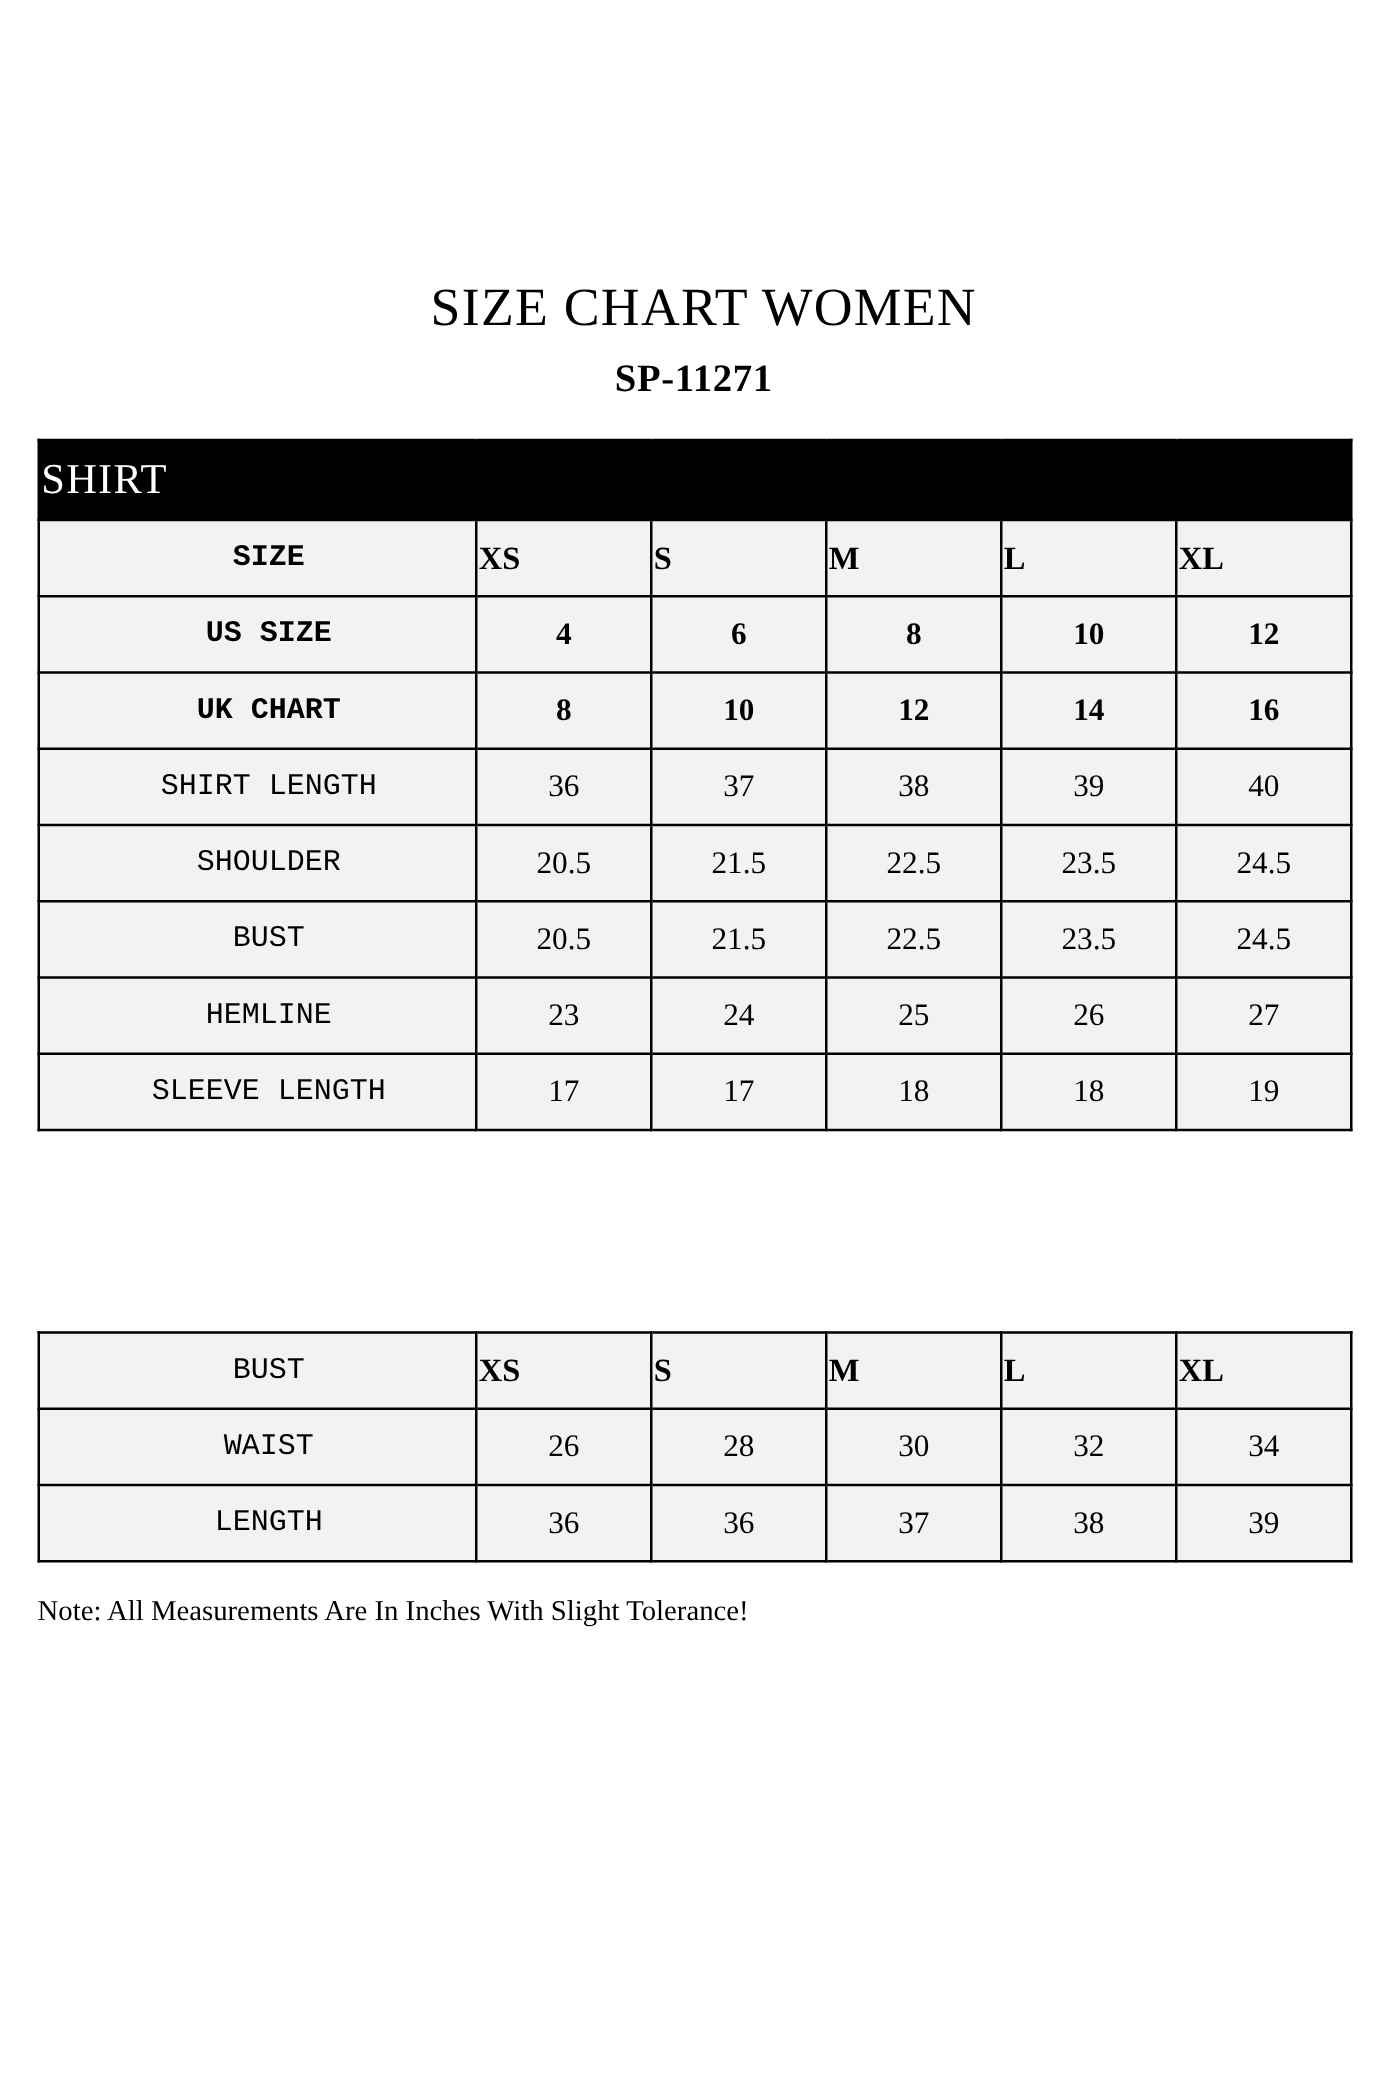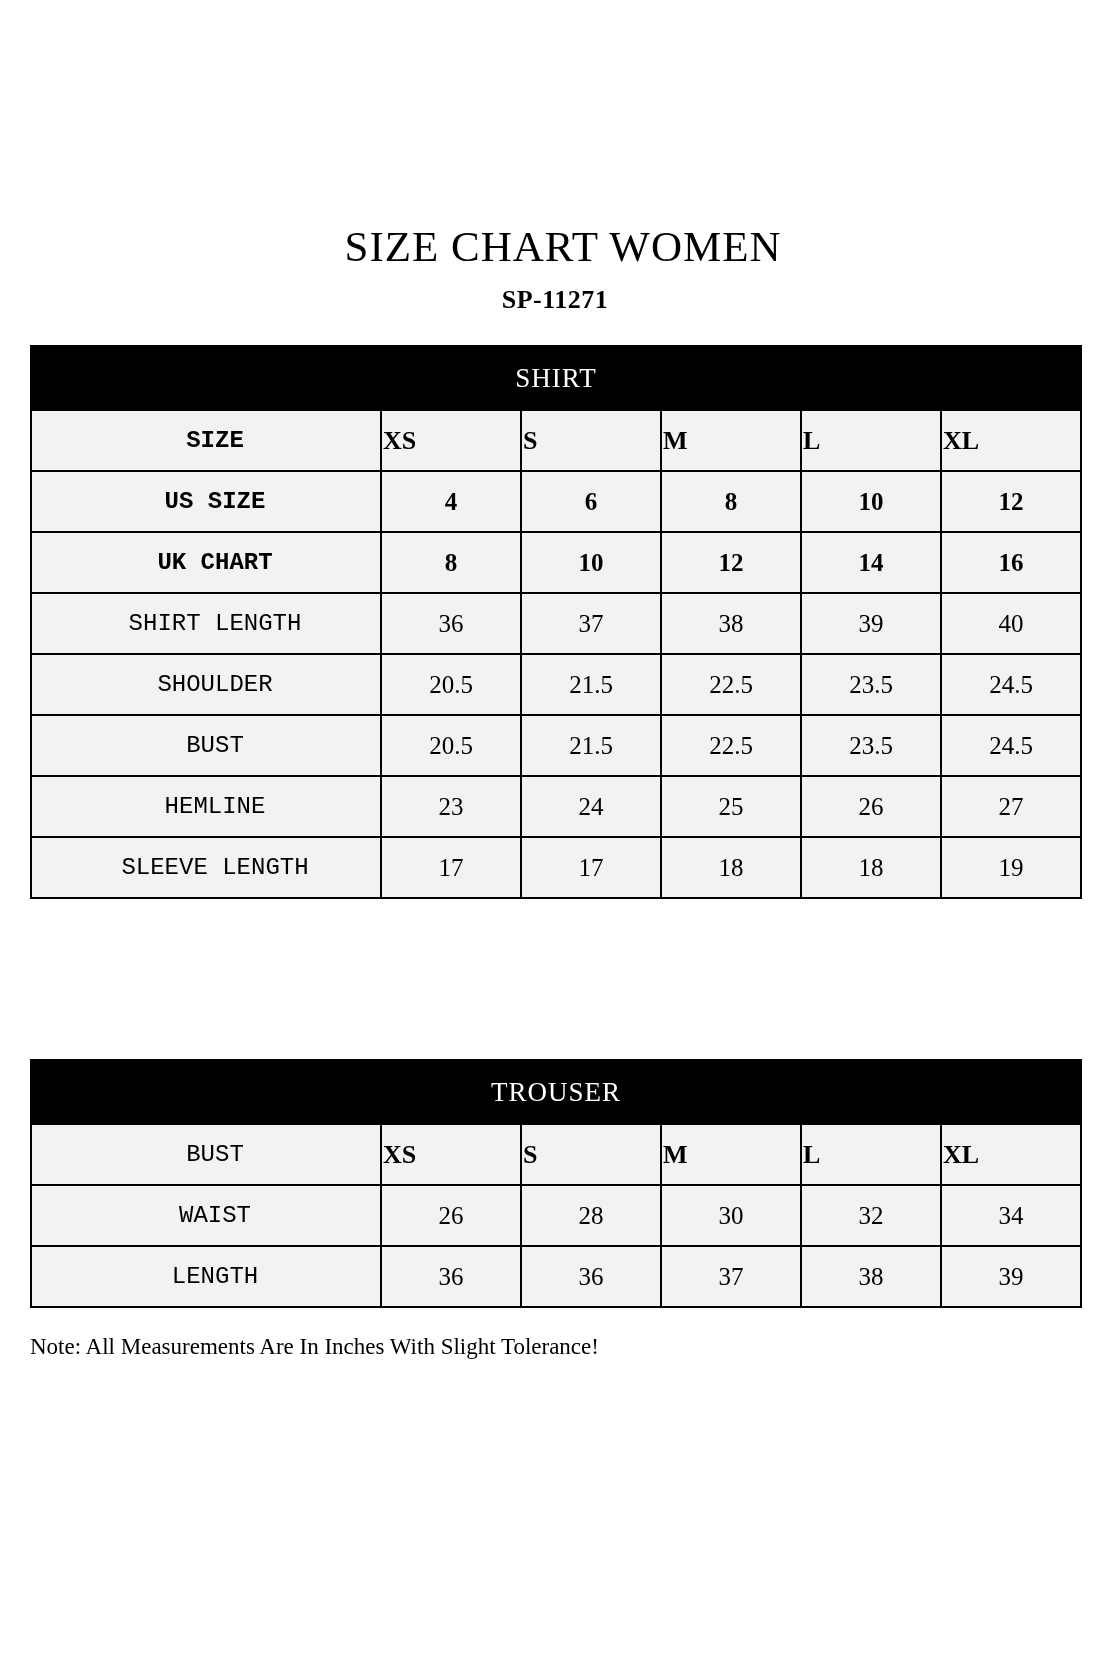--- a/index.html
+++ b/index.html
@@ -31,21 +31,21 @@
     margin-left: 16px;
   }
   .subtitle {
     text-align: center;
     font-size: 25px;
     margin-top: 32px;
     font-weight: 400;
   }
   .article-number {
     text-align: center;
-    font-size: 26px;
+    font-size: 31px;
     font-weight: bold;
     margin-top: 14px;
     letter-spacing: 0.5px;
   }
   .table-wrap {
     width: 1050px;
     margin: 0 auto;
   }
   table {
     border-collapse: collapse;
@@ -61,22 +61,21 @@
   th, td {
     border: 2px solid #000000;
     background: #f2f2f0;
     height: 57px;
     font-size: 24px;
     font-family: "Liberation Serif", serif;
   }
   .banner {
     background: #000000 !important;
     color: #ffffff;
-    text-align: center;
-    font-size: 27px;
+    font-size: 34px;
     height: 60px;
     letter-spacing: 1px;
     border: 2px solid #000000;
     font-weight: 400;
   }
   td.rowlabel {
     text-align: center;
     padding-left: 19px;
     font-size: 24px;
     font-family: Liberation Mono, monospace;
@@ -203,23 +202,20 @@
       <colgroup>
         <col class="label-col">
         <col class="size-col">
         <col class="size-col">
         <col class="size-col">
         <col class="size-col">
         <col class="size-col">
       </colgroup>
       <tbody>
         <tr>
-          <td class="banner" colspan="6">TROUSER</td>
-        </tr>
-        <tr>
           <td class="rowlabel">BUST</td>
           <td class="hdr">XS</td>
           <td class="hdr">S</td>
           <td class="hdr">M</td>
           <td class="hdr">L</td>
           <td class="hdr">XL</td>
         </tr>
         <tr>
           <td class="rowlabel">WAIST</td>
           <td class="val">26</td>

